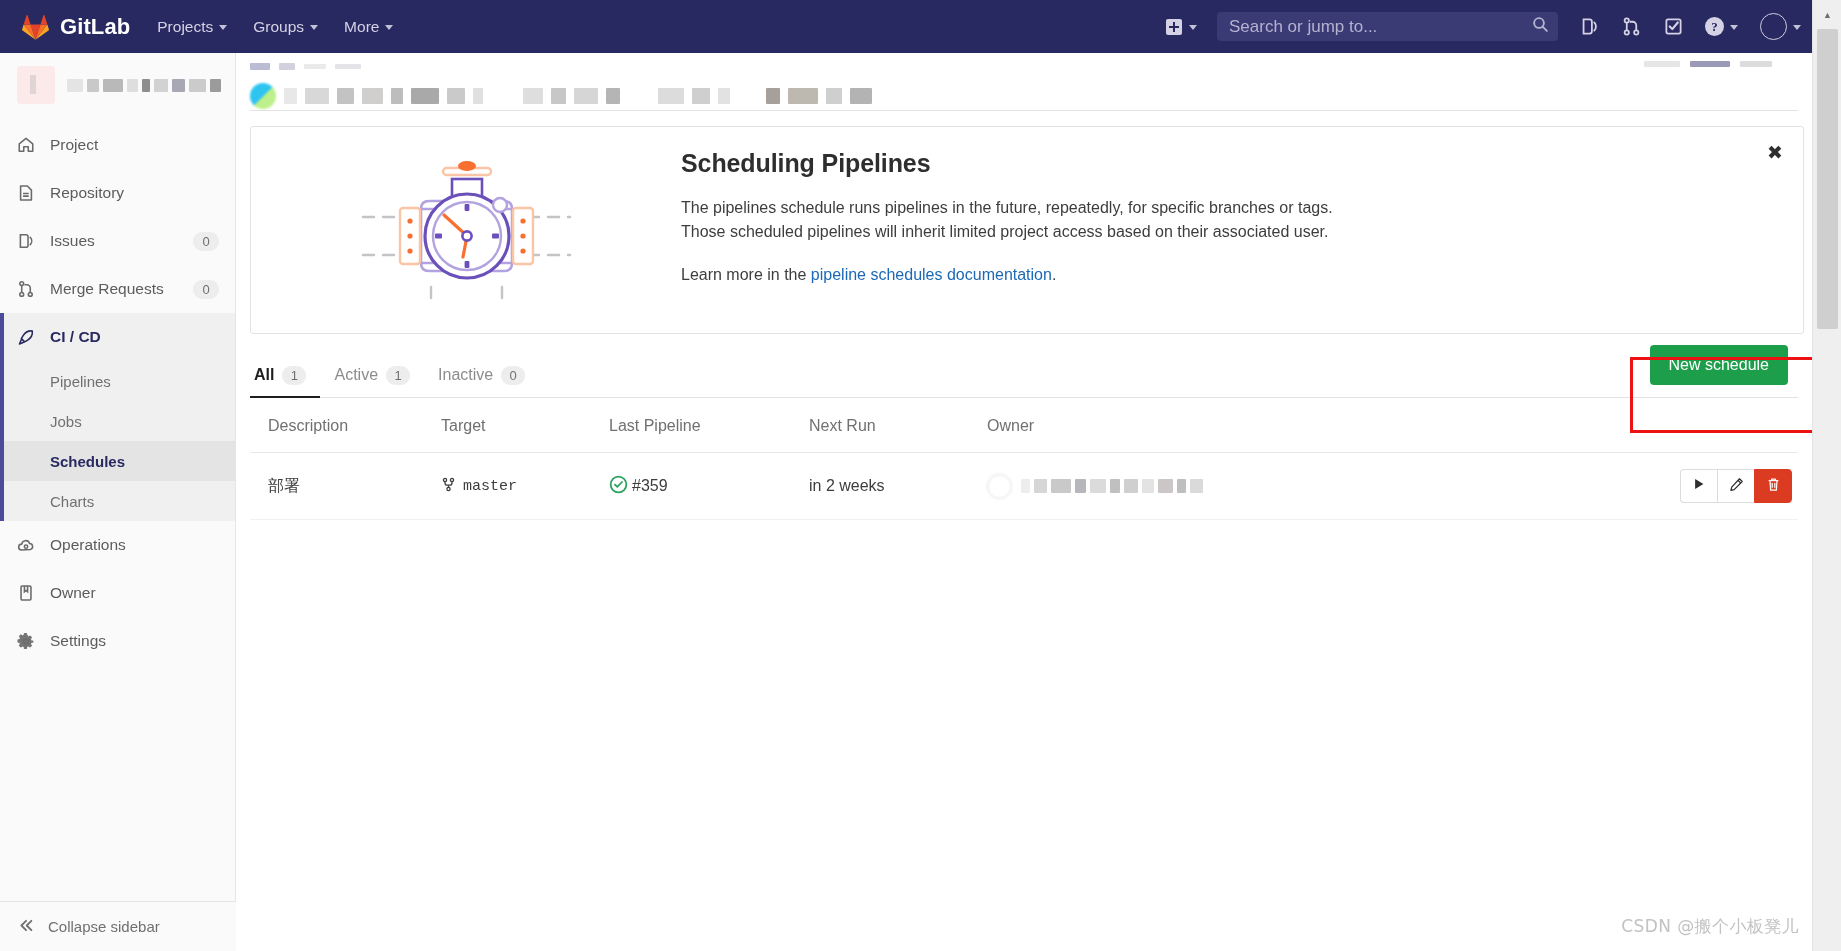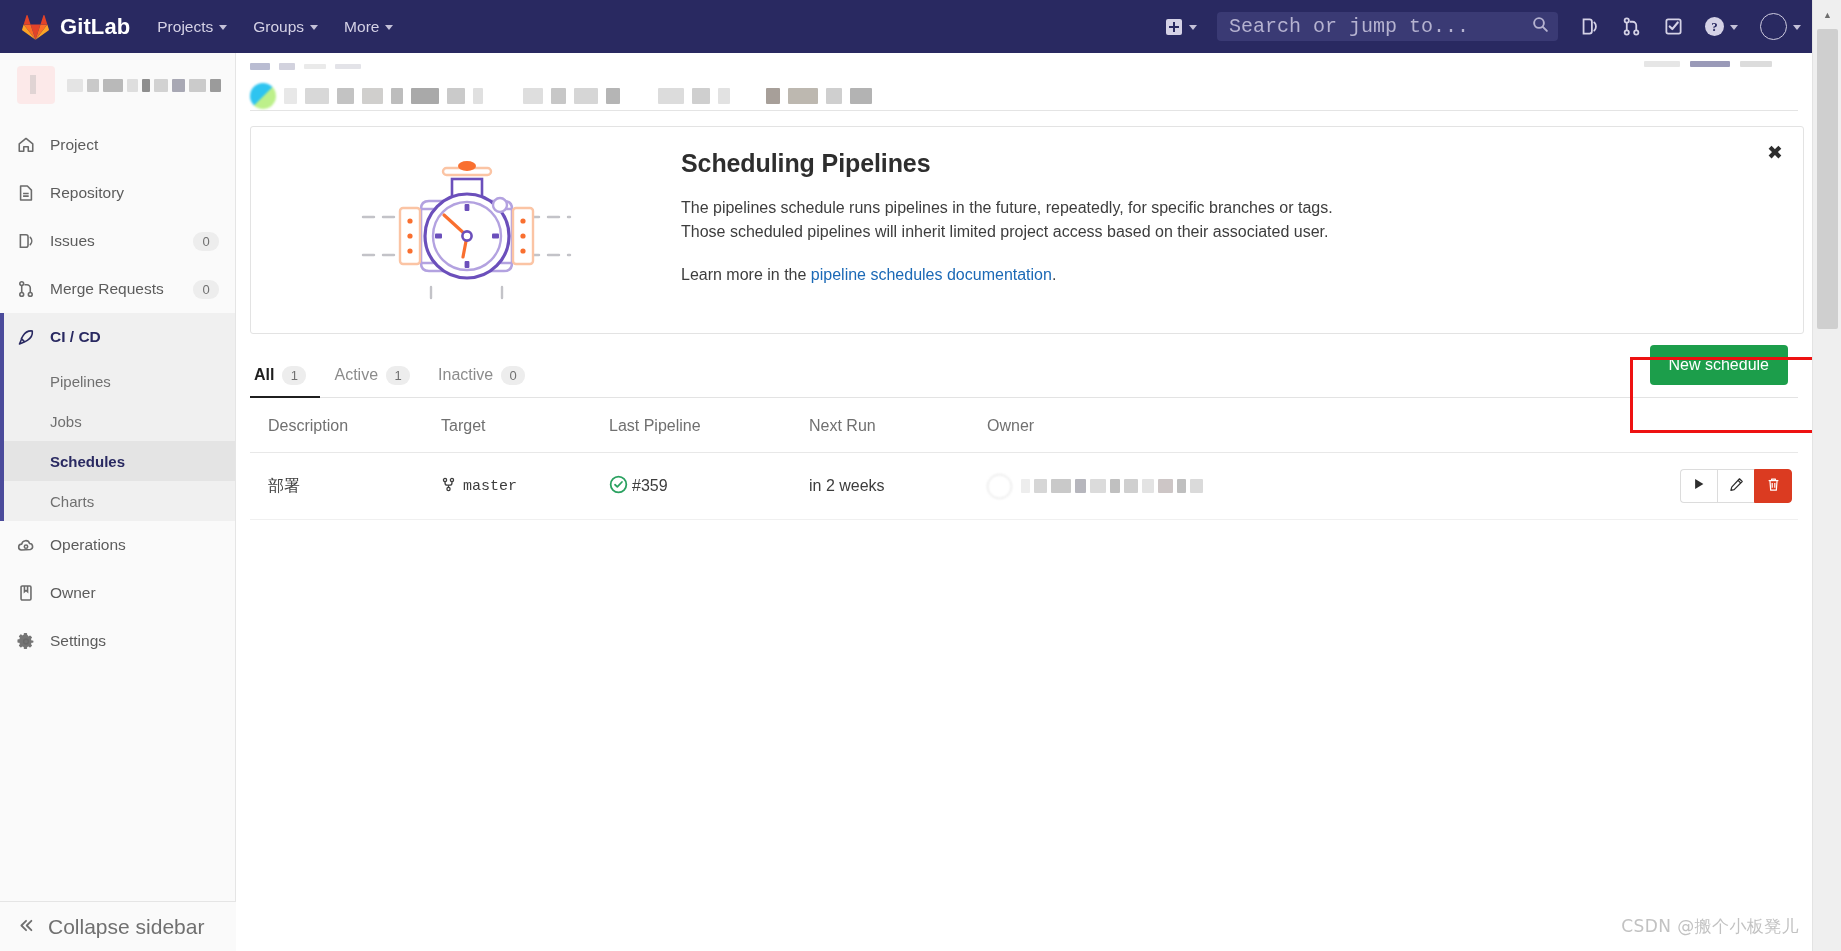--- a/index.html
+++ b/index.html
@@ -51,21 +51,21 @@
   }
   .plus-sq::before { left: 7px; top: 3px; width: 2px; height: 10px; }
   .plus-sq::after  { left: 3px; top: 7px; width: 10px; height: 2px; }
   .searchbox {
     width: 341px; height: 29px; background: #3a3a74;
     border-radius: 4px; display: flex; align-items: center;
     padding: 0 9px 0 12px; margin: 0 10px; cursor: text;
   }
   .searchbox input {
     flex: 1; background: transparent; border: none; outline: none;
-    color: #fff; font-size: 20px; font-family: Liberation Mono, monospace;
+    color: #fff; font-size: 17px; font-family: Liberation Sans, sans-serif;
   }
   .searchbox input::placeholder { color: #b5b2d0; }
   .nav-icon {
     width: 42px; height: 100%; display: flex; align-items: center;
     justify-content: center; color: #d5d2e6; cursor: pointer;
   }
   .nav-icon svg { display: block; }
   .help-grp, .user-grp {
     display: flex; align-items: center; gap: 6px;
     padding: 0 11px; height: 100%; color: #d5d2e6; cursor: pointer;
@@ -146,21 +146,21 @@
     display: flex; align-items: center; height: 40px;
     padding-left: 46px; color: #707070; font-size: 15px; cursor: pointer;
   }
   .sub-item.active {
     background: #e4e4e4; color: #292961; font-weight: 600;
   }
   .collapse-bar {
     position: absolute; bottom: 0; left: 0; width: 236px; height: 50px;
     border-top: 1px solid #e5e5e5; background: #fafafa;
     display: flex; align-items: center; gap: 13px; padding-left: 18px;
-    color: #707070; font-size: 21px; cursor: pointer;
+    color: #707070; font-size: 15px; cursor: pointer;
   }
 
   
   .content {
     position: absolute; top: 53px; left: 236px;
     width: 1576px; height: 898px;
     background: #fff; overflow: hidden;
   }
   .breadcrumb-strip {
     height: 57px; padding: 6px 28px 0 14px; position: relative;

